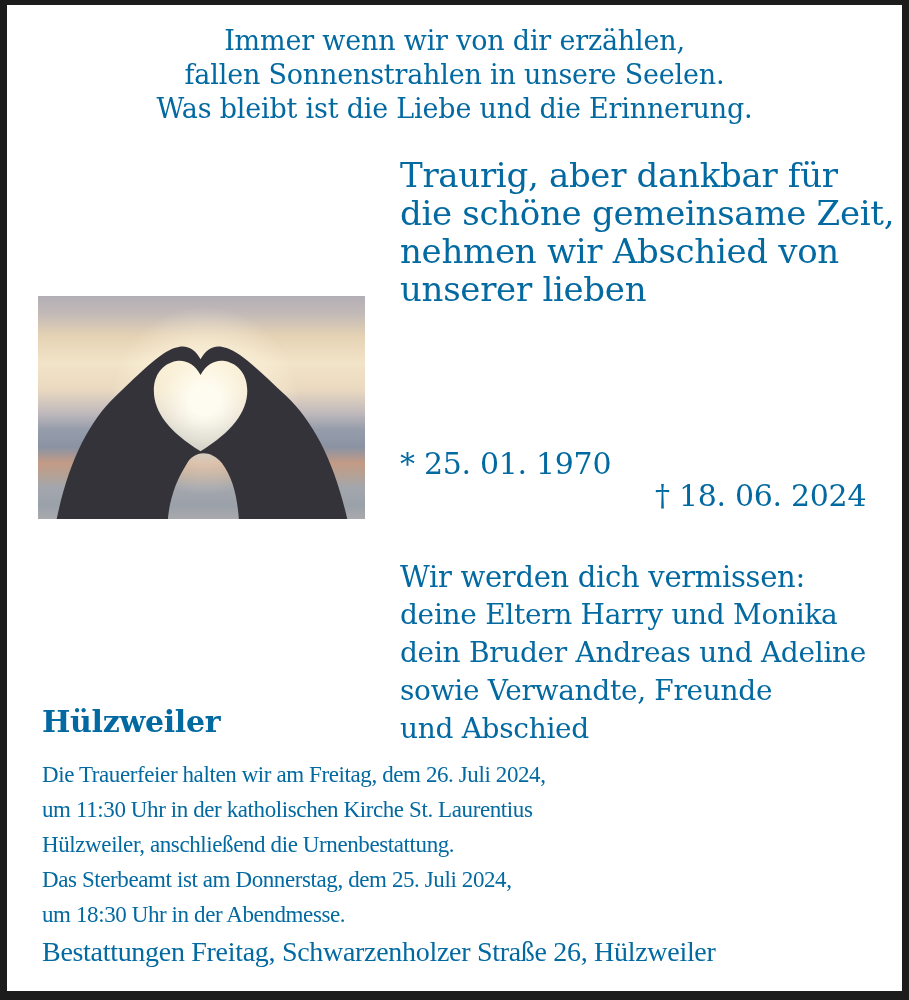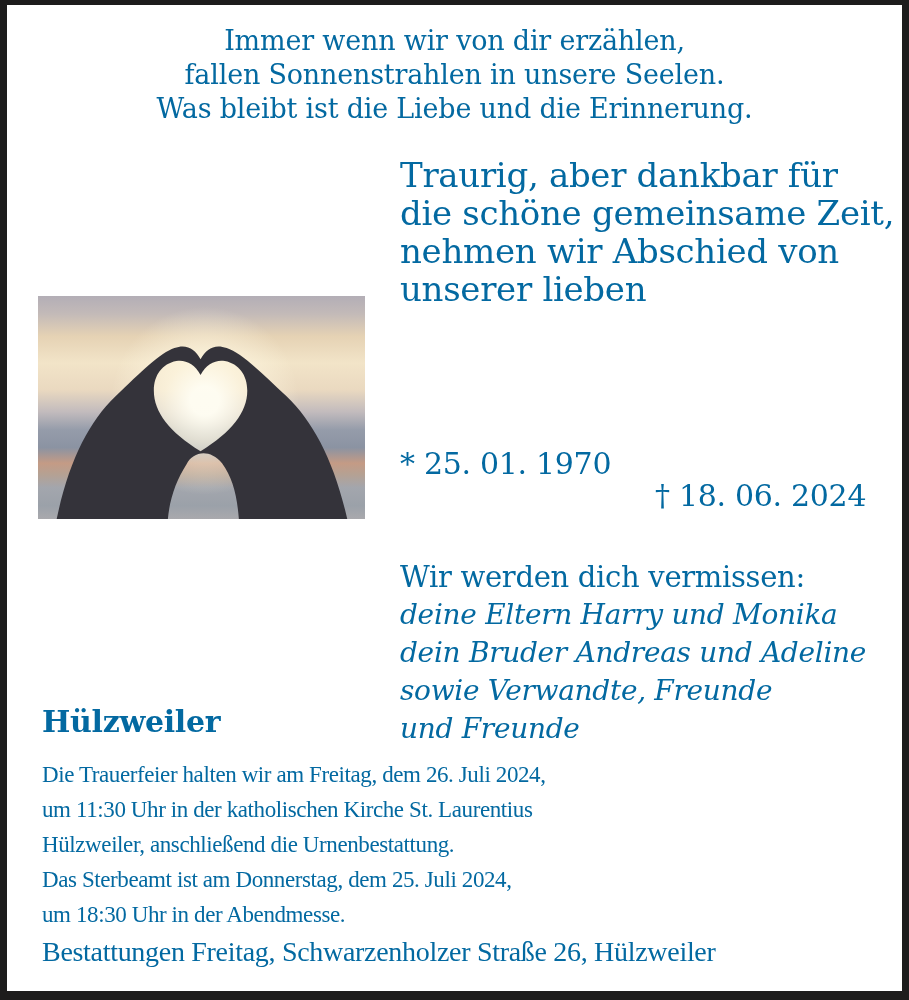--- a/index.html
+++ b/index.html
@@ -44,21 +44,21 @@
     font-size:30px;letter-spacing:-0.3px;
   }
   .dates .birth{position:absolute;left:0;top:0;white-space:nowrap;margin-top:8px;}
   .dates .death{position:absolute;left:255px;top:0;white-space:nowrap;margin-top:40px;}
   .farewell{
     position:absolute;left:400px;top:522px;
     font-size:29px;line-height:38px;
     letter-spacing:-0.3px;
     margin-top:36px;
   }
-  .farewell .fline{font-style:italic;font-size:28px;}
+  .farewell .fline{font-size:28px;}
   
   .photo{
     position:absolute;left:38px;top:296px;
     width:327px;height:223px;
     overflow:hidden;
   }
   .sky{
     position:absolute;inset:0;
     background:
       radial-gradient(circle at 51% 47%, rgba(255,253,242,0.98) 0 7%, rgba(255,248,226,0.72) 20%, rgba(255,244,222,0.0) 46%),
@@ -139,21 +139,21 @@
   <div class="dates">
     <span class="birth">* 25. 01. 1970</span>
     <span class="death">† 18. 06. 2024</span>
   </div>
 
   <div class="farewell">
     <div>Wir werden dich vermissen:</div>
     <div class="fline">deine Eltern Harry und Monika</div>
     <div class="fline">dein Bruder Andreas und Adeline</div>
     <div class="fline">sowie Verwandte, Freunde</div>
-    <div class="fline">und Freunde</div>
+    <div class="fline">und Abschied</div>
   </div>
 
   <div class="location">Hülzweiler</div>
 
   <div class="service">
     <div>Die Trauerfeier halten wir am Freitag, dem 26. Juli 2024,</div>
     <div>um 11:30 Uhr in der katholischen Kirche St. Laurentius</div>
     <div>Hülzweiler, anschließend die Urnenbestattung.</div>
     <div>Das Sterbeamt ist am Donnerstag, dem 25. Juli 2024,</div>
     <div>um 18:30 Uhr in der Abendmesse.</div>

